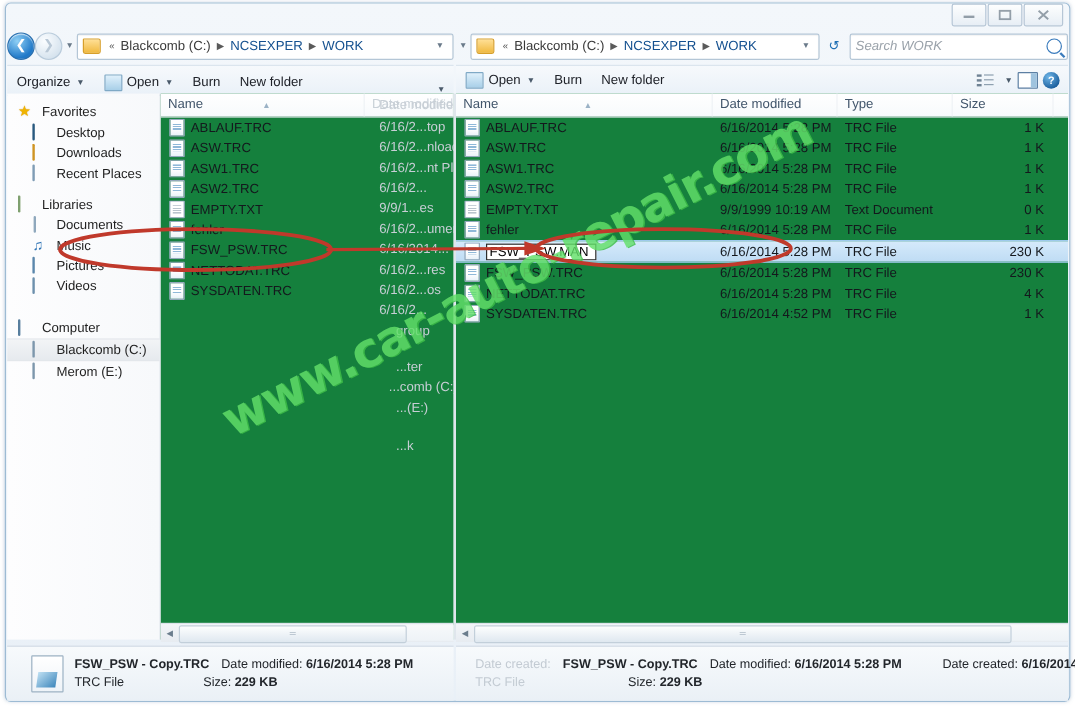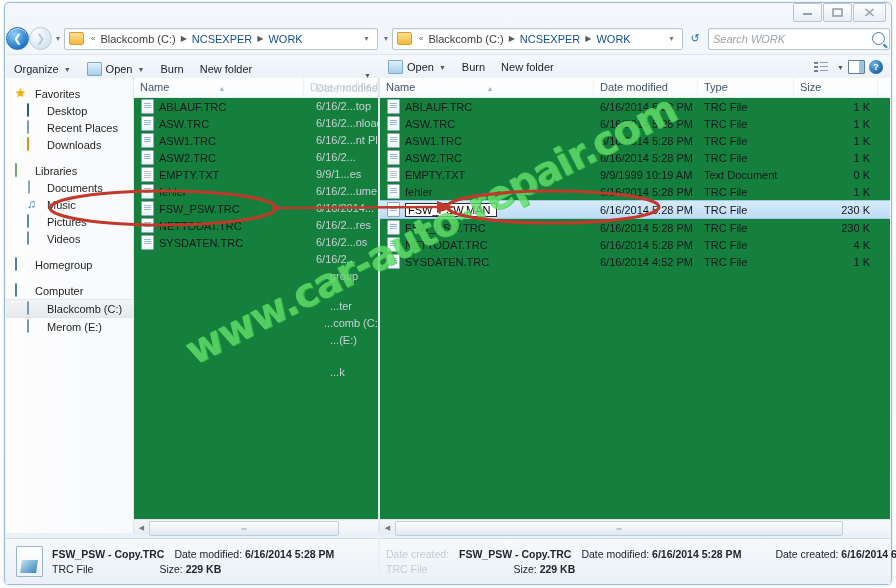--- a/index.html
+++ b/index.html
@@ -158,21 +158,21 @@
            border-top:1px solid #dce3ea;display:flex;align-items:center;}
   .hs-arrow{width:15px;height:14px;display:flex;align-items:center;justify-content:center;
             color:#6b7d8d;font-size:7px;}
   .hs-track{flex:1 1 auto;height:13px;background:linear-gradient(#f7f9fb,#eef3f7);position:relative;}
   .hs-thumb{position:absolute;top:0;left:0;height:13px;border:1px solid #c2cfda;border-radius:2px;
             background:linear-gradient(#fdfefe,#dfe8f0);display:flex;align-items:center;
             justify-content:center;color:#93a3b2;font-size:7px;}
 
   
   .statusbar{position:absolute;bottom:4px;height:46px;background:linear-gradient(#f7fafc,#eaf0f6);
-             border-top:1px solid #d4dde6;box-sizing:border-box;}
+             border-top:1px solid #d4dde6;box-sizing:border-box;padding-left:10px;}
   .statusbar.left{left:6px;width:372px;}
   .statusbar.right{left:380px;width:510px;}
   .sb-inner{display:flex;align-items:center;height:100%;padding-left:10px;}
   .sb-fileicon{width:25px;height:29px;background:linear-gradient(#ffffff,#eef3f8);
                border:1px solid #9db2c4;border-radius:1px;position:relative;flex:0 0 auto;
                margin-right:9px;}
   .sb-fileicon:after{content:"";position:absolute;left:4px;bottom:3px;width:16px;height:13px;
       background:linear-gradient(135deg,#bfe0f3,#3d86bb);transform:skewX(-8deg);}
   .sb-rows{display:flex;flex-direction:column;justify-content:center;gap:3px;}
   .sb-line{display:flex;align-items:center;font-size:10.5px;color:#22262b;white-space:nowrap;}
@@ -312,26 +312,26 @@
     <div class="navtree">
       <div class="ntitem">
         <span class="nticon ic-star">★</span>
         <span>Favorites</span>
         </div>
       <div class="ntitem child">
         <span class="nticon"><span class="ic-desktop"></span></span>
         <span>Desktop</span>
         </div>
       <div class="ntitem child">
+        <span class="nticon"><span class="ic-dl"></span></span>
+        <span>Downloads</span>
+        </div>
+      <div class="ntitem child">
         <span class="nticon"><span class="ic-recent"></span></span>
         <span>Recent Places</span>
-        </div>
-      <div class="ntitem child">
-        <span class="nticon"><span class="ic-dl"></span></span>
-        <span>Downloads</span>
         </div>
 
       <div class="ntgap"></div>
 
       <div class="ntitem">
         <span class="nticon"><span class="ic-lib"></span></span>
         <span>Libraries</span>
         </div>
       <div class="ntitem child">
         <span class="nticon"><span class="ic-doc"></span></span>
@@ -345,24 +345,20 @@
         <span class="nticon"><span class="ic-pic"></span></span>
         <span>Pictures</span>
         </div>
       <div class="ntitem child">
         <span class="nticon"><span class="ic-vid"></span></span>
         <span>Videos</span>
         </div>
 
       <div class="ntgap"></div>
 
-      <div class="ntitem">
-        <span class="nticon"><span class="ic-home"></span></span>
-        <span>Homegroup</span>
-        </div>
 
       <div class="ntgap"></div>
 
       <div class="ntitem">
         <span class="nticon"><span class="ic-comp"></span></span>
         <span>Computer</span>
         </div>
       <div class="ntitem child sel">
         <span class="nticon"><span class="ic-drive"></span></span>
         <span>Blackcomb (C:)</span>

